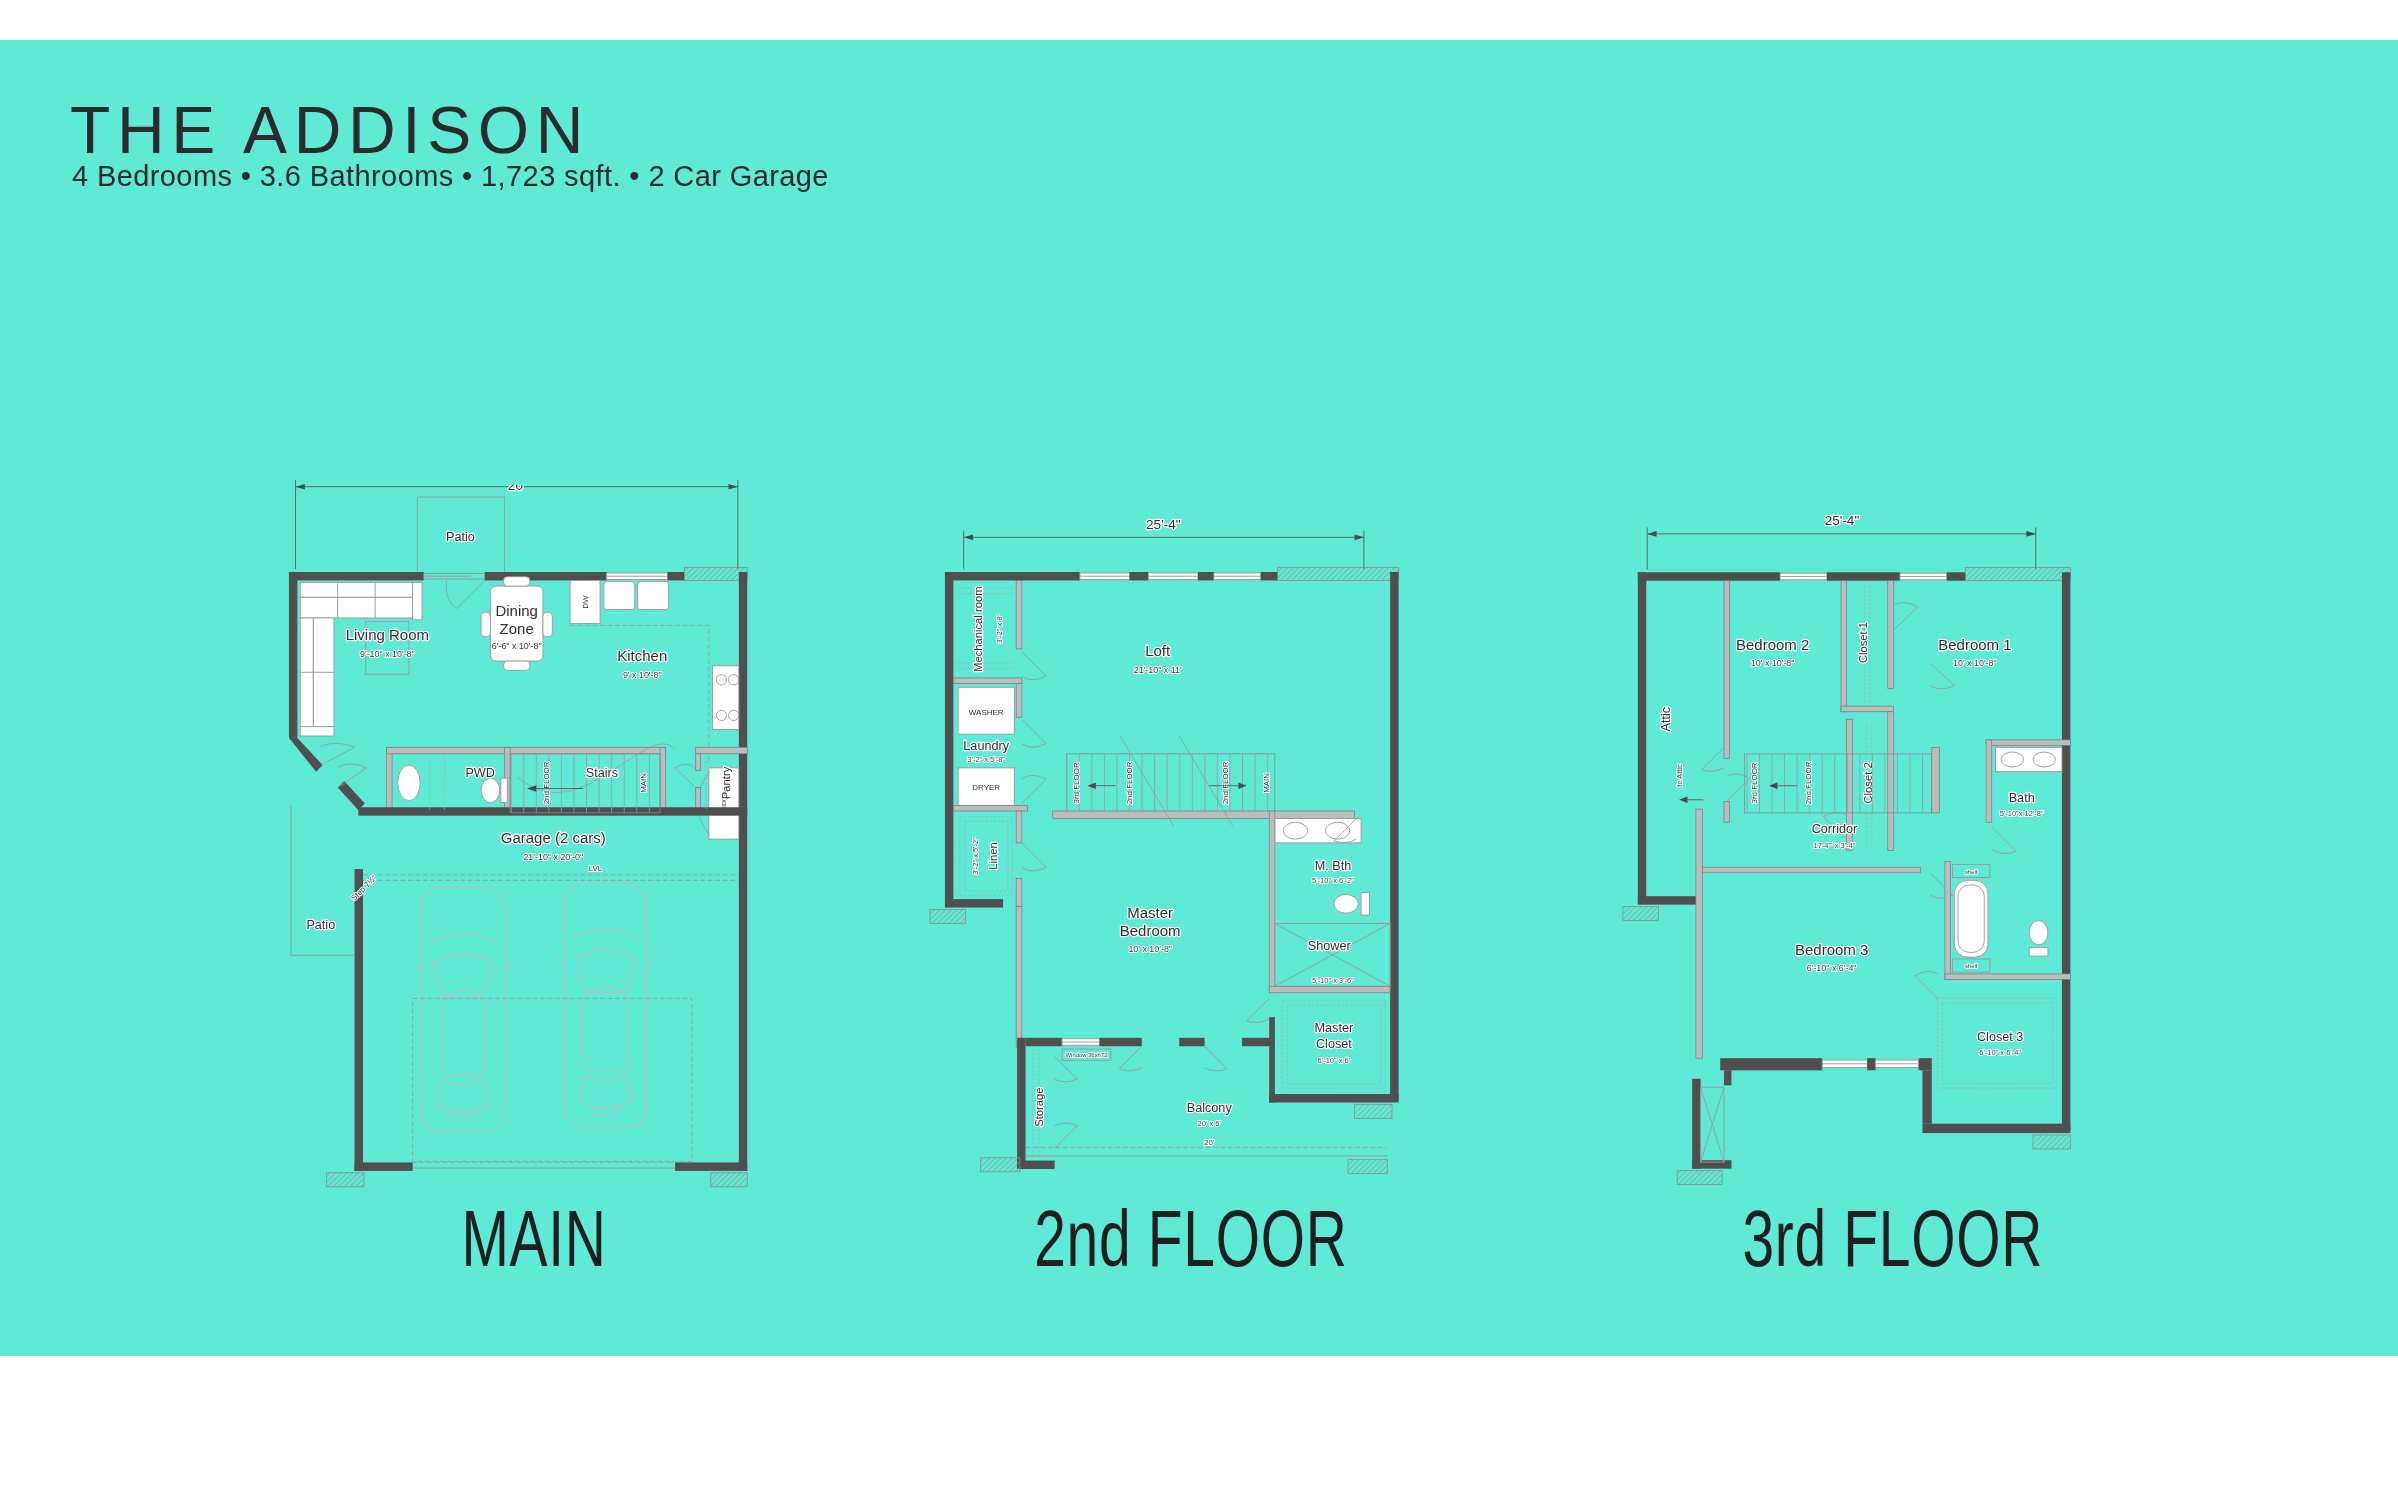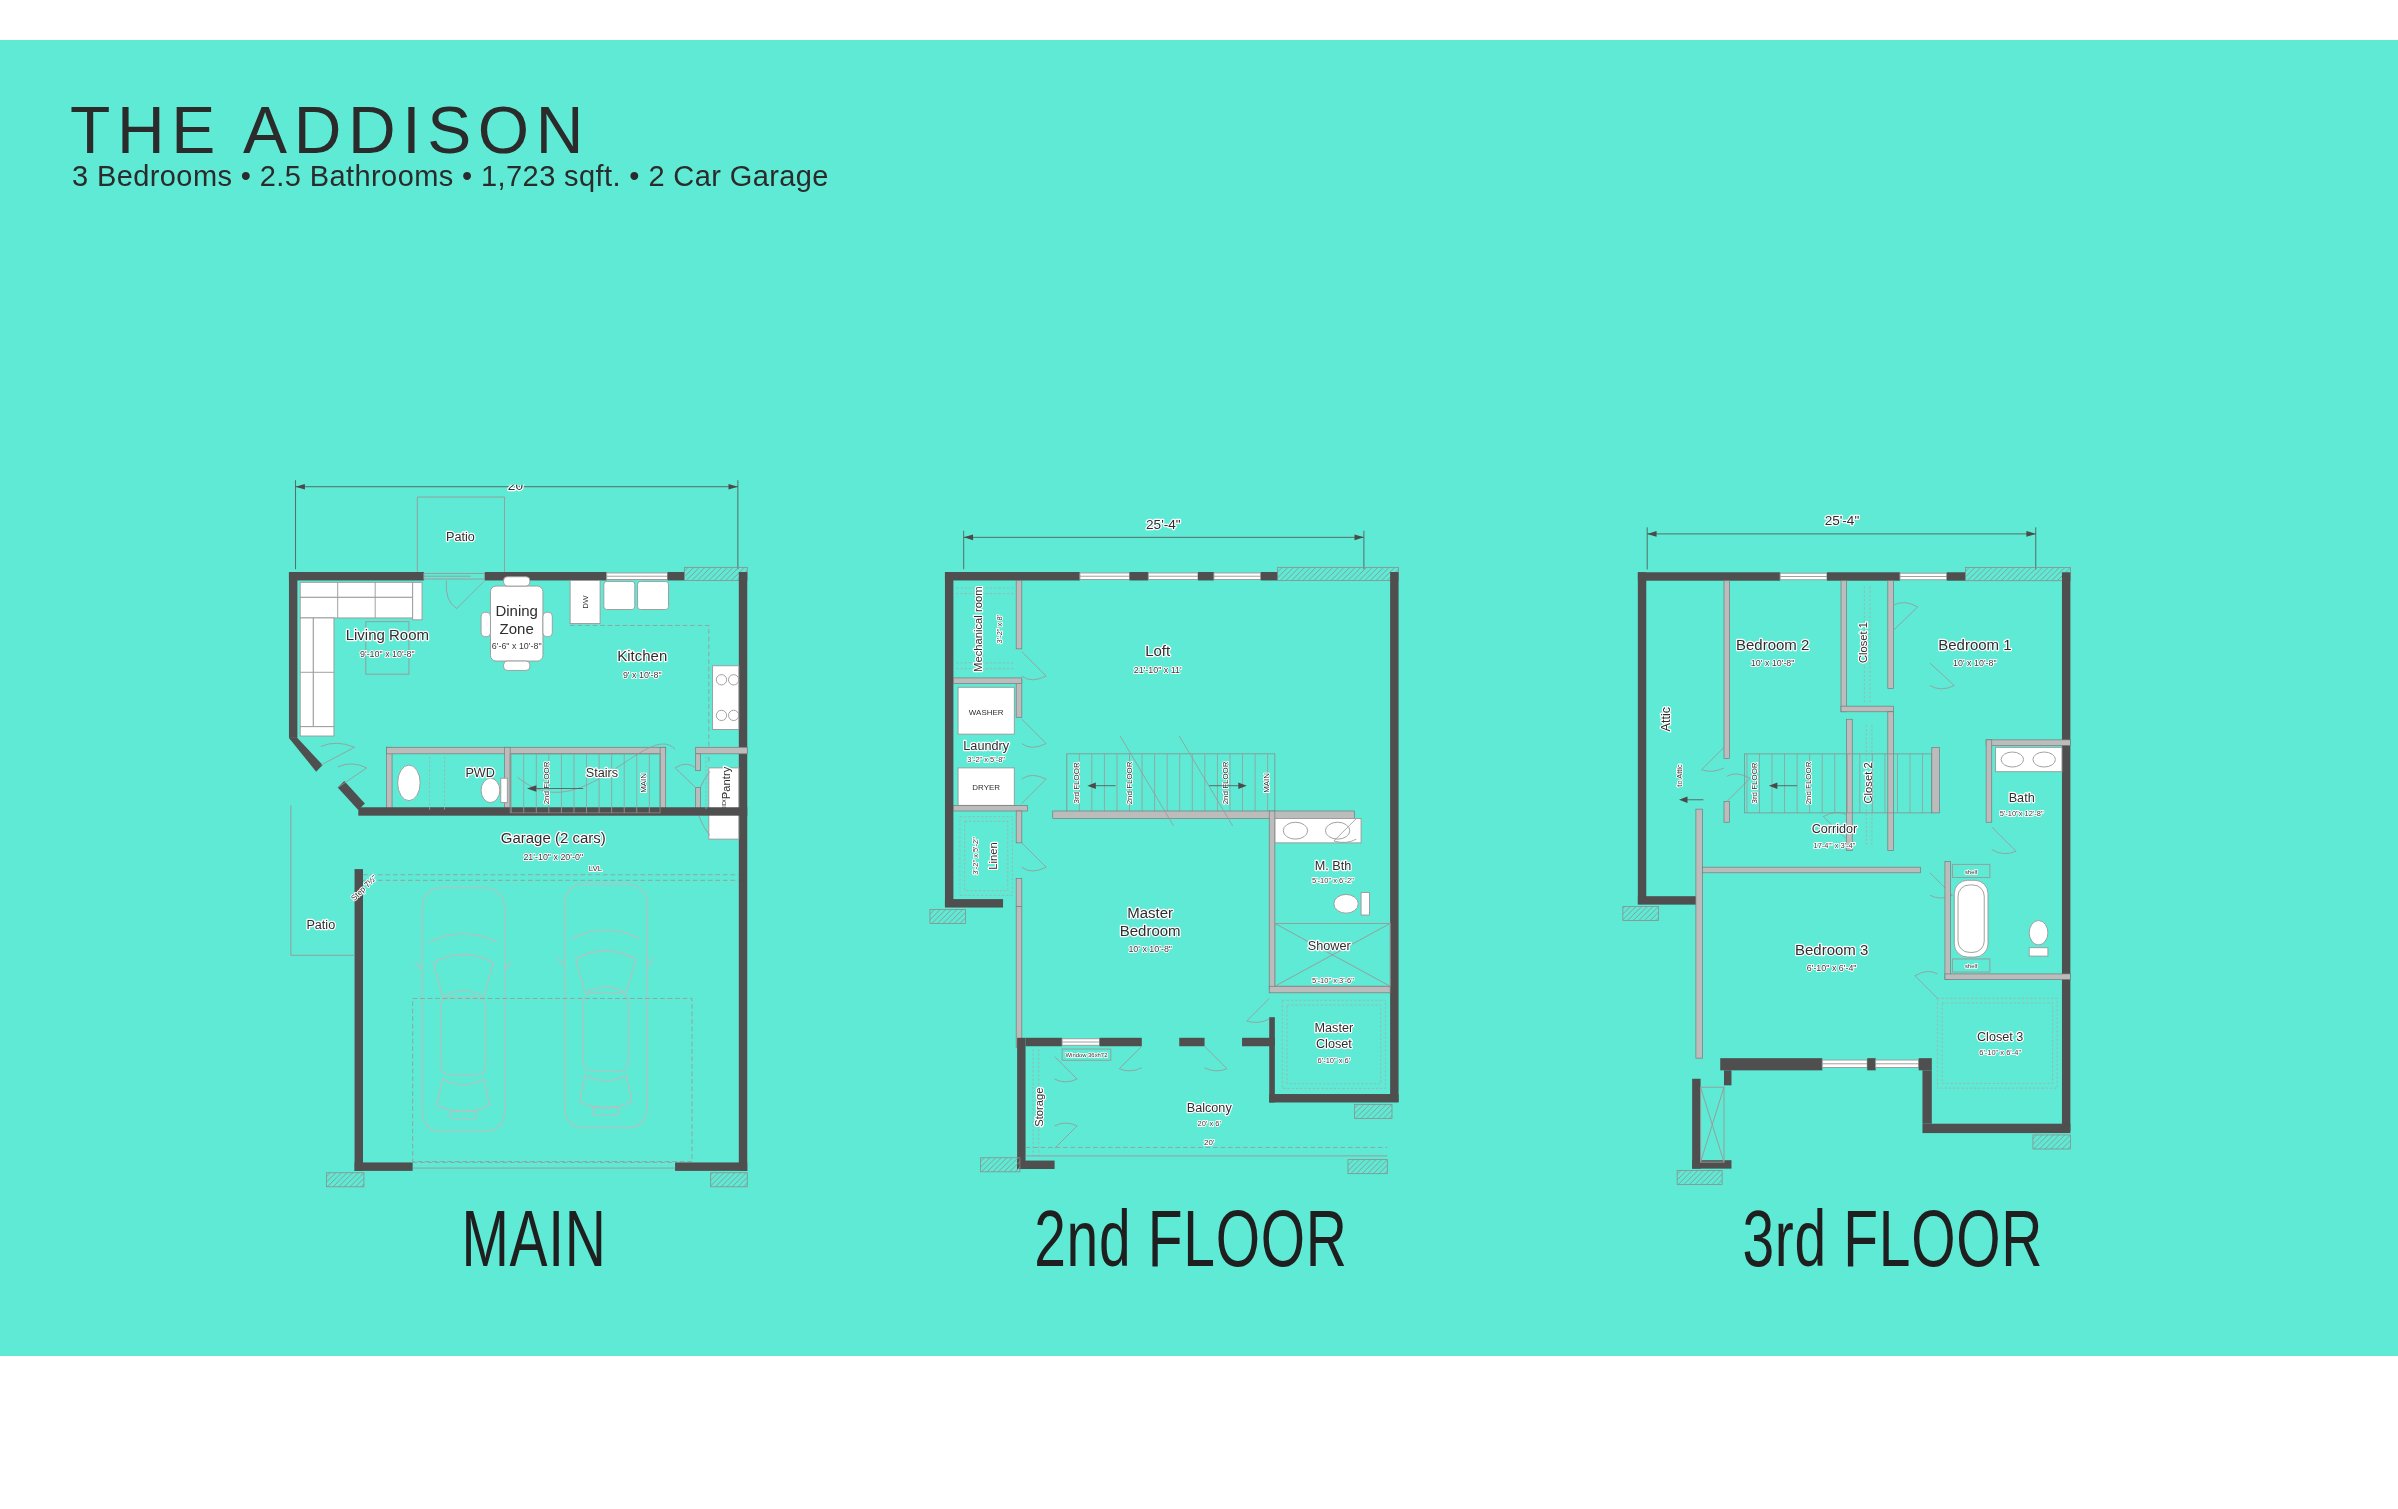--- a/index.html
+++ b/index.html
@@ -37,21 +37,21 @@
   .sm   { font-size:8.5px; text-anchor:middle; stroke-width:2px; }
   .xs   { font-size:6.3px; text-anchor:middle; stroke-width:1.6px; }
   .dimt { font-size:14.5px;text-anchor:middle; }
 </style>
 </head>
 <body>
 
 <div class="page">
 
   <div class="title">THE ADDISON</div>
-  <div class="subtitle">3 Bedrooms • 2.5 Bathrooms • 1,723 sqft. • 2 Car Garage</div>
+  <div class="subtitle">4 Bedrooms • 3.6 Bathrooms • 1,723 sqft. • 2 Car Garage</div>
 
   <svg class="plan" style="left:272px; top:398px;" width="525" height="761" viewBox="0 0 560 812">
     <defs>
       <pattern id="hatch" width="6" height="6" patternUnits="userSpaceOnUse">
         <path d="M-1,7 L7,-1" stroke="#8f8f8f" stroke-width="0.9"></path>
       </pattern>
       <pattern id="treads" width="13.4" height="400" patternUnits="userSpaceOnUse">
         <line x1="0.5" y1="0" x2="0.5" y2="400" stroke="#9c9c9c" stroke-width="0.9"></line>
       </pattern>
       <clipPath id="clip20">

